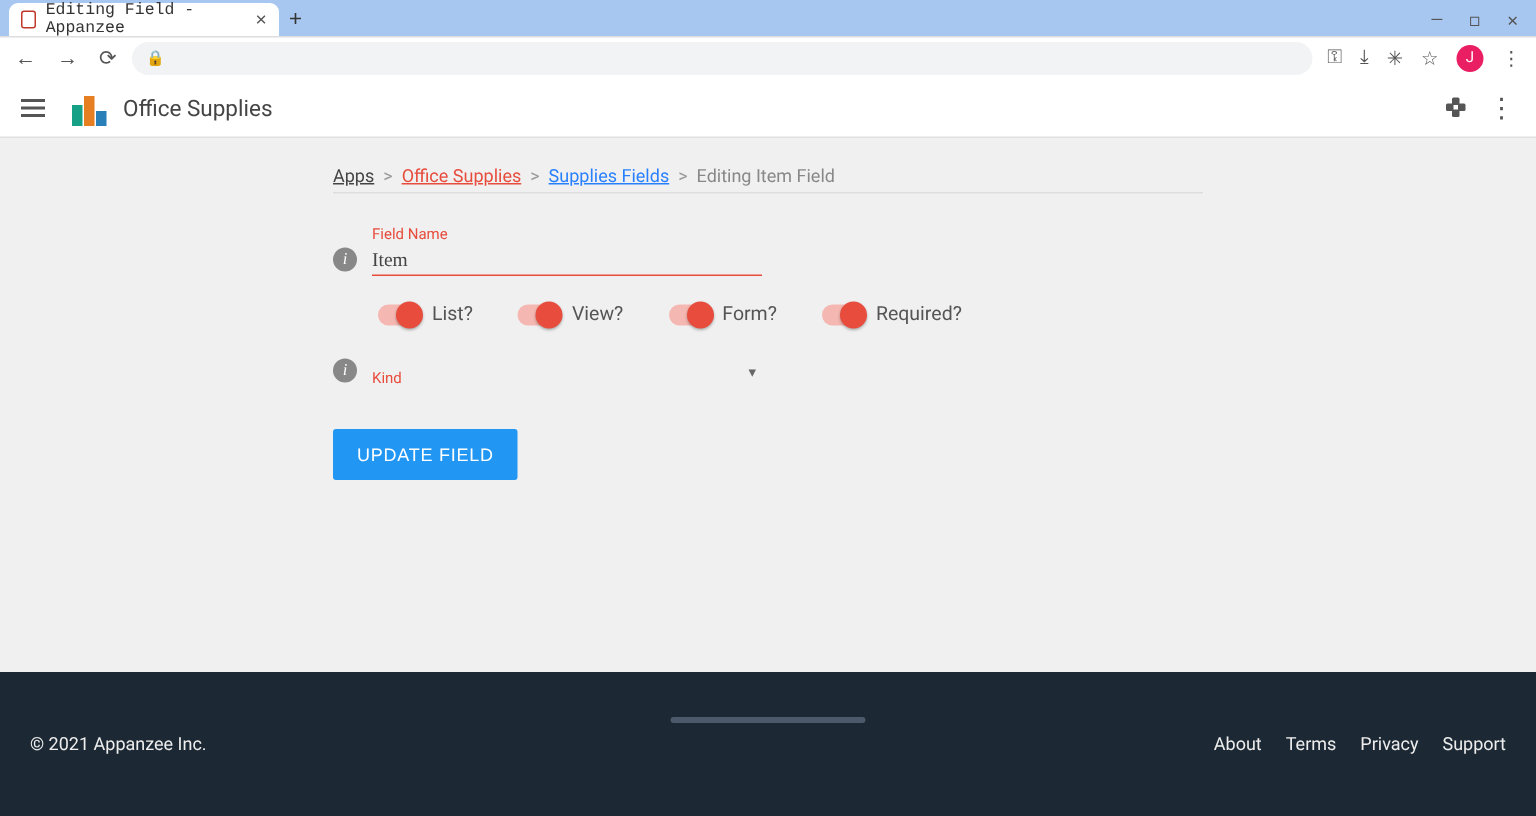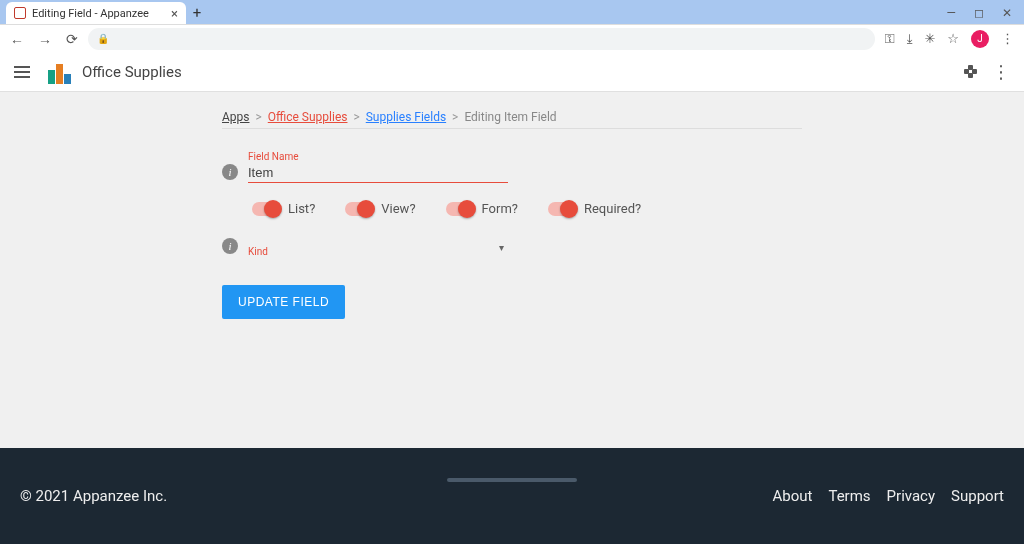--- a/index.html
+++ b/index.html
@@ -1,20 +1,20 @@
 <!DOCTYPE html>
 <html><head>
 <meta charset="utf-8">
 <style>
   * { box-sizing: border-box; margin: 0; padding: 0; }
   body { font-family: Roboto, Arial, sans-serif; background: #f0f0f0; width: 1024px; height: 544px; overflow: hidden; }
 
   
   .browser-chrome { background: #a8c7f0; height: 52px; display: flex; flex-direction: column; }
-  .tab-bar { height: 24px; display: flex; align-items: flex-end; }
+  .tab-bar { height: 24px; display: flex; align-items: flex-end; font-family: Liberation Mono, monospace; }
   .tab { background: #fff; height: 22px; width: 180px; border-radius: 6px 6px 0 0; margin-left: 6px; display: flex; align-items: center; padding: 0 8px; font-size: 11px; color: #333; gap: 6px; }
   .tab .favicon { width: 12px; height: 12px; border: 1.5px solid #c0392b; border-radius: 2px; }
   .tab .tab-close { margin-left: auto; color: #555; font-size: 13px; }
   .new-tab { width: 22px; height: 22px; display: flex; align-items: center; justify-content: center; color: #333; font-size: 15px; }
   .win-controls { margin-left: auto; display: flex; gap: 18px; padding-right: 12px; color: #555; font-size: 12px; align-items: center; height: 22px;}
   .addr-bar { background: #fff; height: 28px; display: flex; align-items: center; padding: 0 10px; gap: 10px; border-top: 1px solid #ddd;}
   .nav-icons { display: flex; gap: 14px; color: #555; }
   .nav-icons span { font-size: 14px; }
   .url-box { flex: 1; background: #f1f3f4; border-radius: 14px; height: 22px; display: flex; align-items: center; padding: 0 10px; font-size: 12px; color: #555; gap: 6px;}
   .lock { font-size: 10px; }
@@ -40,32 +40,32 @@
   .breadcrumbs a.apps { color: #444; text-decoration: underline;}
   .breadcrumbs a.os { color: #e74c3c; text-decoration: underline;}
   .breadcrumbs a.sf { color: #2980ff; text-decoration: underline;}
   .breadcrumbs .sep { color: #999; margin: 0 3px;}
 
   .field-group { margin-top: 22px; display:flex; align-items:flex-end; gap:10px;}
   .info-circle { width:16px;height:16px;border-radius:50%;background:#888;color:#fff;font-size:11px;display:flex;align-items:center;justify-content:center;font-style:italic;font-family:serif;flex-shrink:0; margin-bottom:3px;}
   .field-inner { flex:0 0 260px; }
   .field-inner-wide { flex:0 0 260px; position: relative;}
   .field-label { font-size: 10px; color: #e74c3c; }
-  .field-input { width: 100%; border: none; border-bottom: 1px solid #e74c3c; background: transparent; font-size: 13px; color: #444; padding: 2px 0; outline: none;}
+  .field-input { width: 100%; border: none; border-bottom: 1px solid #e74c3c; background: transparent; font-size: 13px; color: #444; padding: 2px 0; outline: none; font-family: Liberation Serif, serif;}
   .select-caret { position:absolute; right:4px; bottom:4px; font-size:10px; color:#666;}
 
   .toggle-row { margin: 18px 0 0 30px; display:flex; flex-wrap:wrap; gap: 14px 30px; width: 430px;}
   .toggle { display:flex; align-items:center; gap:8px; font-size:13px; color:#555;}
   .switch { width:28px; height:14px; background:#f5b7b1; border-radius:8px; position:relative;}
   .switch::after { content:""; position:absolute; right:-2px; top:-2px; width:18px; height:18px; background:#e74c3c; border-radius:50%; box-shadow:0 1px 2px rgba(0,0,0,0.3);}
 
   .btn-update { margin-top: 28px; background:#2196f3; color:#fff; border:none; padding:10px 16px; font-size:12px; letter-spacing:0.5px; cursor:pointer; border-radius:2px;}
 
   
-  .footer { position:absolute; bottom:0; left:0; right:0; height:96px; background:#1c2833; color:#eee; font-size:15px; display:flex; align-items:center; padding:0 20px;}
+  .footer { position:absolute; bottom:0; left:0; right:0; height:96px; background:#1c2833; color:#eee; font-size:12px; display:flex; align-items:center; padding:0 20px;}
   .footer .links { margin-left:auto; display:flex; gap:16px;}
   .footer .links span { cursor:pointer;}
   .load-bar { position:absolute; bottom:62px; left:50%; transform:translateX(-50%); width:130px; height:4px; background:#4a5a6a; border-radius:2px;}
   .cluster{display:inline-block;width:14px;height:14px;position:relative;}
   .cluster i{position:absolute;width:5px;height:5px;background:#555;border-radius:1px;}
   .cluster i:nth-child(1){top:0;left:4px;}
   .cluster i:nth-child(2){top:4px;left:0;}
   .cluster i:nth-child(3){top:4px;left:8px;}
   .cluster i:nth-child(4){top:8px;left:4px;}
 </style>

